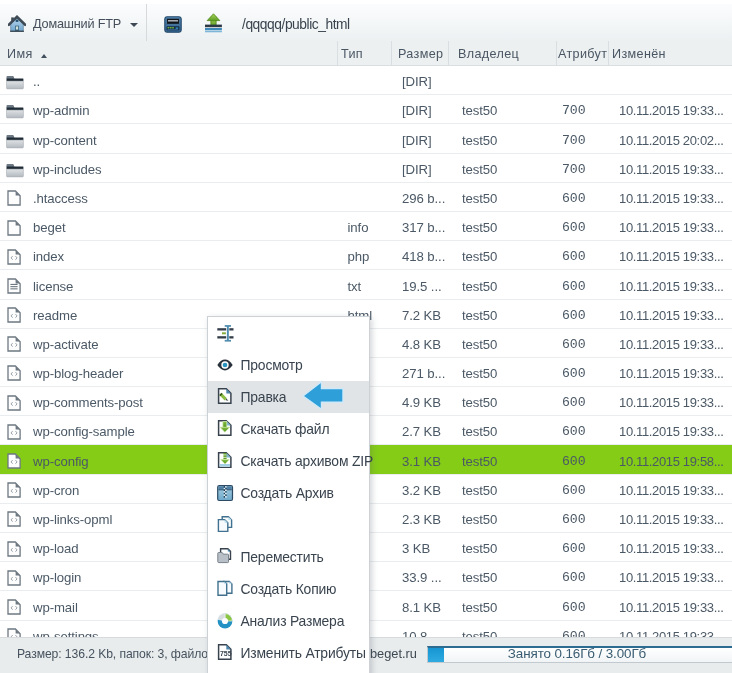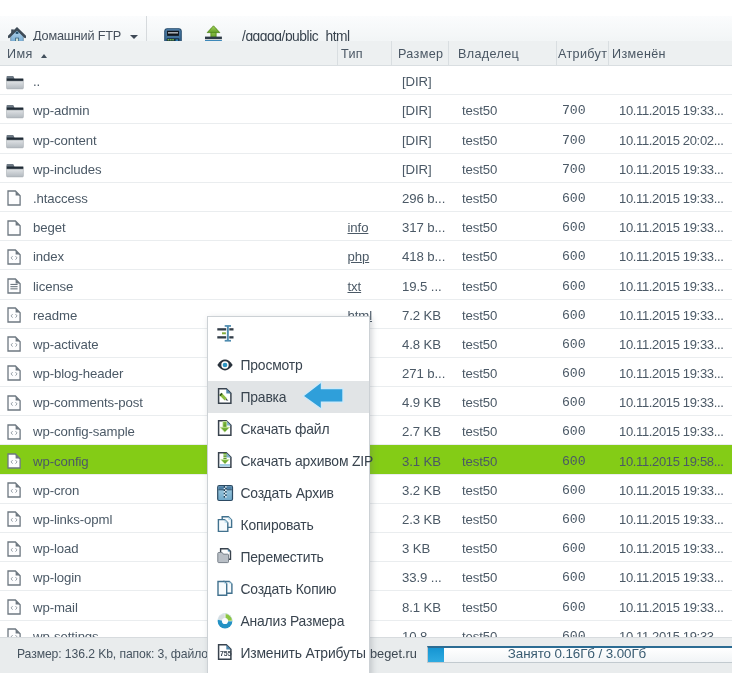--- a/index.html
+++ b/index.html
@@ -1,38 +1,38 @@
 <!DOCTYPE html>
 <html><head>
 <meta charset="utf-8">
 <style>
   html,body { margin:0; padding:0; }
   body { position:relative; width:732px; height:673px; overflow:hidden;
          font-family:"Liberation Sans",sans-serif; background:#fff; }
-  .toolbar { position:absolute; left:0; top:16px; width:732px; height:41px; box-sizing:border-box;
+  .toolbar { position:absolute; left:0; top:4px; width:732px; height:41px; box-sizing:border-box;
     background:linear-gradient(180deg,#fbfcfd 0%,#f3f6f7 55%,#eceff1 100%);
     border-bottom:1px solid #d6dadd; }
   .tb-home { position:absolute; left:33px; top:0; line-height:41px; font-size:12.7px; letter-spacing:-0.2px; color:#454f5b; }
   .tb-caret { position:absolute; left:130px; top:19px; width:0; height:0;
     border-left:4.2px solid transparent; border-right:4.2px solid transparent; border-top:4.6px solid #3e4956; }
   .tb-sep { position:absolute; left:146px; top:0; width:1px; height:40px; background:#d6dadd; }
   .tb-path { position:absolute; left:242px; top:0; line-height:41px; font-size:13.8px; letter-spacing:-0.45px; color:#39444f; }
   .hdr { position:absolute; left:0; top:41px; width:732px; height:25px; box-sizing:border-box;
     background:#edf0f1; border-bottom:1px solid #d9dee1; }
   .hc { position:absolute; top:1.2px; line-height:25px; font-size:12.6px; letter-spacing:0.35px; color:#495663; white-space:nowrap; }
   .hv { position:absolute; top:0; width:1px; height:25px; background:#d9dee1; }
   .sortup { position:absolute; left:41px; top:53.6px; width:0; height:0;
     border-left:3.8px solid transparent; border-right:3.8px solid transparent; border-bottom:4px solid #414e5b; }
   .list { position:absolute; left:0; top:66px; width:732px; }
   .row { position:relative; width:732px; height:29.2px; box-sizing:border-box; border-bottom:1px solid #eaedef; }
   .row.sel { background:#84cc16; }
   .ric { position:absolute; left:7px; }
   .c { position:absolute; top:2.2px; height:28.2px; line-height:28.2px; font-size:13.2px; letter-spacing:-0.1px; color:#4b5966; white-space:nowrap; }
   .name { left:33px; }
-  .typ { left:347.5px;text-decoration:underline; }
+  .typ { left:347.5px; }
   .siz { left:402px; }
   .own { left:462px; }
   .att { left:562px;font-family:Liberation Mono, monospace; }
   .dat { left:619px; font-size:13px; letter-spacing:-0.35px; }
   .footer { position:absolute; left:0; top:637px; width:732px; height:36px; box-sizing:border-box;
     background:#e9eced; border-top:1px solid #d7dbde; z-index:5; }
   .ftext { position:absolute; left:17px; top:0; line-height:32px; font-size:12.2px; letter-spacing:-0.1px; color:#46535f; white-space:nowrap; }
   .fbeget { position:absolute; left:370px; top:0; line-height:32px; font-size:12.8px; color:#3d4852; }
   .pbar { position:absolute; left:427px; top:8px; width:336px; height:17px; box-sizing:border-box;
     background:linear-gradient(#ffffff,#f1f4f6); border:1px solid #c2cacf; border-top:2px solid #2c6c93; }
@@ -479,21 +479,20 @@
       </svg>
       <span>Создать Архив</span>
     </div>
 <div class="mitem">
       <svg class="mic" style="left:9px;top:7px" width="17" height="17" viewBox="0 0 17 17">
         <path d="M5.2 0.8 H11.4 L14.6 4 V11.4 H5.2 Z" fill="#f7fbfd" stroke="#41718e" stroke-width="1.4"></path>
         <path d="M11.4 0.8 L14.6 4 H11.4 Z" fill="#bfe0ef"></path>
         <path d="M1.4 3.6 H7.6 L10.8 6.8 V15.4 H1.4 Z" fill="#f7fbfd" stroke="#41718e" stroke-width="1.4"></path>
         <path d="M7.6 3.6 L10.8 6.8 H7.6 Z" fill="#bfe0ef"></path>
       </svg>
-      <span>Копировать</span>
     </div>
 <div class="mitem">
       <svg class="mic" style="left:9px;top:7px" width="17" height="17" viewBox="0 0 17 17">
         <path d="M3.6 0.7 H10.8 L13.5 3.4 V11.2 H3.6 Z" fill="#fbfcfd" stroke="#39434d" stroke-width="1.4"></path>
         <path d="M10.8 0.7 L13.5 3.4 H10.8 Z" fill="#4f87ac"></path>
         <path d="M0.8 5.3 Q0.8 4.5 1.6 4.5 L4.9 4.5 Q5.4 4.5 5.6 4.9 L6.3 6.2 H10.7 Q11.5 6.2 11.5 7 V13.8 Q11.5 14.6 10.7 14.6 H1.6 Q0.8 14.6 0.8 13.8 Z" fill="#b9bfc6" stroke="#79828b" stroke-width="1"></path>
       </svg>
       <span>Переместить</span>
     </div>
 <div class="mitem">

